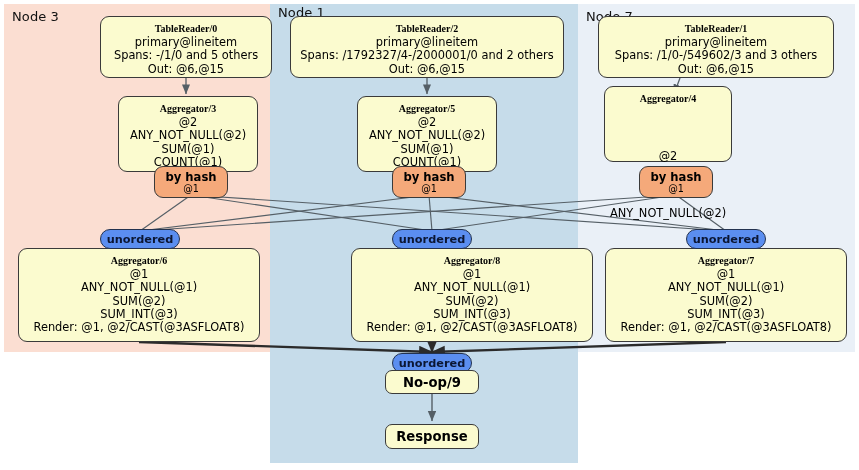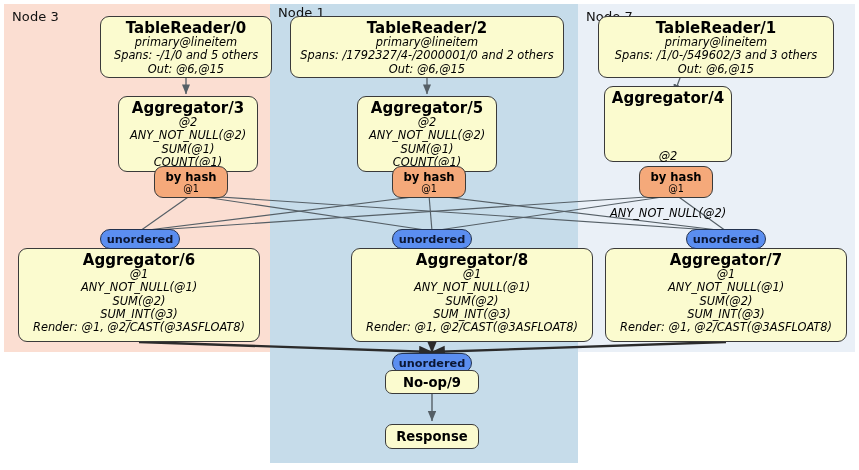--- a/index.html
+++ b/index.html
@@ -9,22 +9,22 @@
 
   .node-panel{position:absolute;box-sizing:border-box;}
   .panel-label{position:absolute;font-size:13px;color:#111;letter-spacing:0.1px;}
 
   svg.edges{position:absolute;left:0;top:0;width:859px;height:470px;overflow:visible;}
 
   .proc-box{position:absolute;box-sizing:border-box;background:#fbfbcf;
             border:1.2px solid #3a3a3a;border-radius:9px;
             display:flex;flex-direction:column;align-items:center;justify-content:flex-start;
             padding-top:4px;color:#000;}
-  .proc-title{font-weight:bold;font-size:15px;line-height:15px;white-space:nowrap;}
-  .proc-line{font-size:11.4px;line-height:13.3px;white-space:nowrap;font-style:italic;}
+  .proc-title{font-weight:bold;font-size:10px;line-height:15px;white-space:nowrap;font-family:Liberation Serif, serif;}
+  .proc-line{font-size:11.4px;line-height:13.3px;white-space:nowrap;}
 
   .simple-box{position:absolute;box-sizing:border-box;background:#fbfbcf;
               border:1.2px solid #3a3a3a;border-radius:7px;
               display:flex;align-items:center;justify-content:center;
               font-weight:bold;font-size:13.2px;color:#000;white-space:nowrap;}
 
   .hash-pill{position:absolute;box-sizing:border-box;background:#f5a97a;
              border:1.2px solid #3a3a3a;border-radius:9px;
              display:flex;flex-direction:column;align-items:center;justify-content:center;
              color:#000;}

